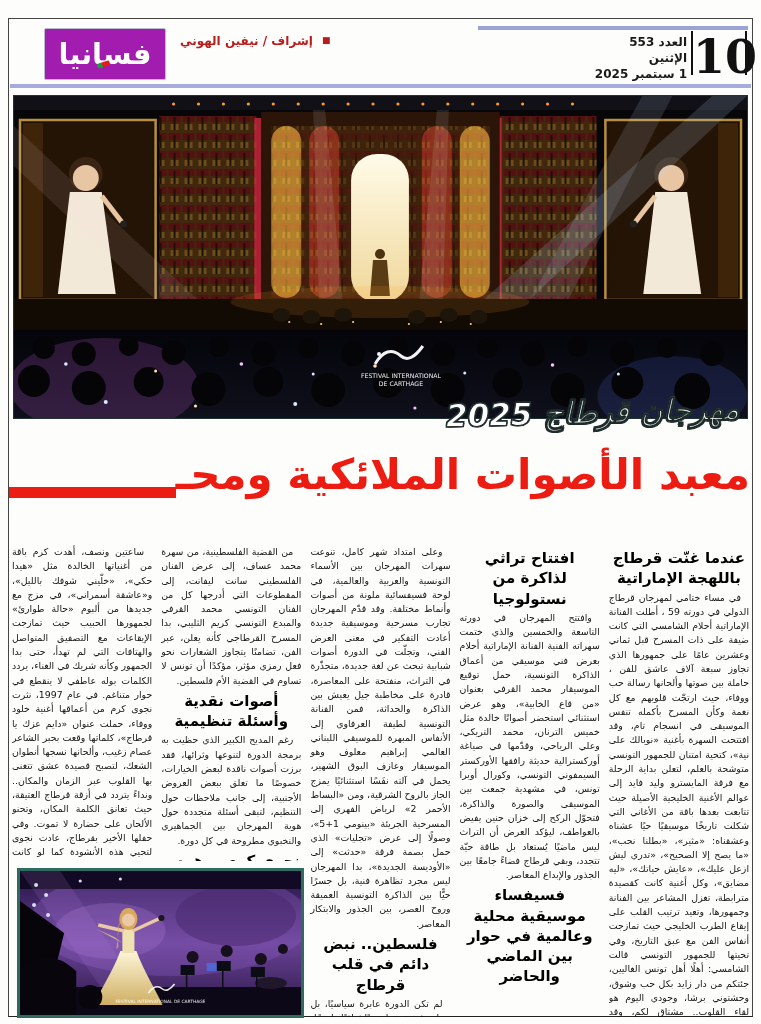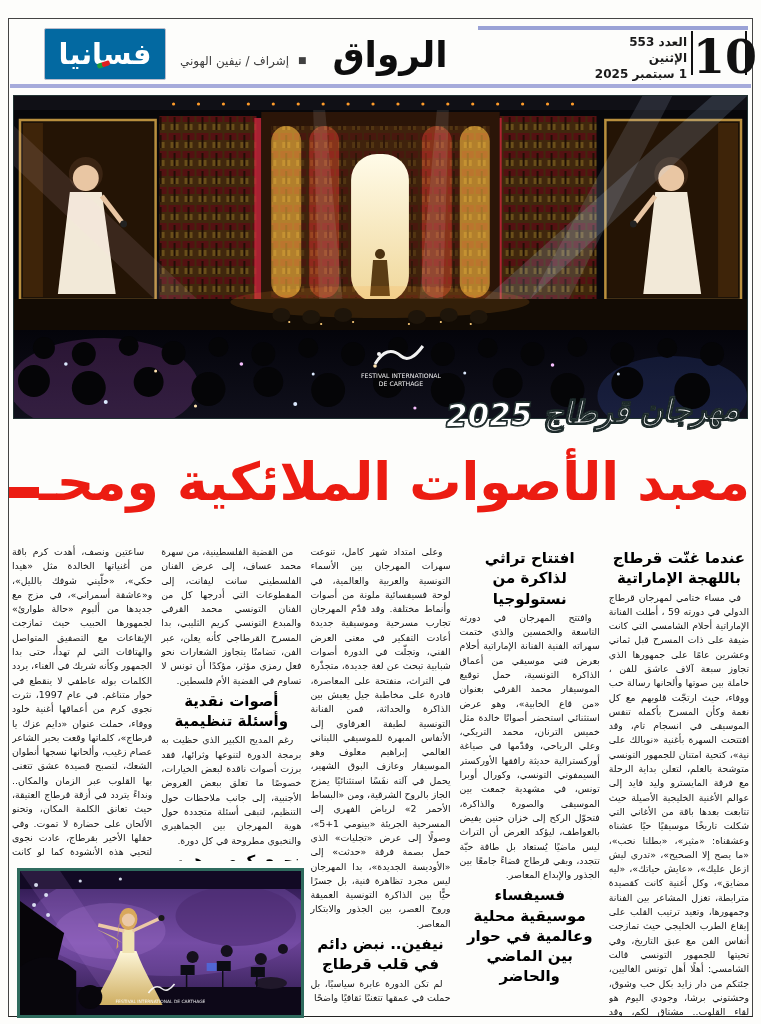--- a/index.html
+++ b/index.html
@@ -12,41 +12,41 @@
   .rule-top{position:absolute;top:26px;right:13px;width:270px;height:4px;background:#9aa2d6;}
   .rule-bottom{position:absolute;top:84px;left:10px;right:10px;height:4px;background:#a6abdb;}
   .pagenum{position:absolute;top:31px;right:14px;width:52px;height:44px;
            border-left:2px solid #111;border-right:2px solid #111;
            font-family:"DejaVu Serif",serif;font-weight:bold;font-size:46px;line-height:52px;
            text-align:center;color:#111;}
   .issue-info{position:absolute;top:35px;right:74px;width:115px;direction:rtl;text-align:right;
               font-size:12px;font-weight:bold;color:#1a1a1a;line-height:1.32;}
   .section-title{position:absolute;top:34px;left:280px;width:220px;margin:0;text-align:center;
                  font-size:36px;font-weight:900;color:#0d0d0d;letter-spacing:-1px;}
-  .supervision{position:absolute;top:54px;left:180px;direction:rtl;font-size:12px;font-weight:normal;color:#404040;}
+  .supervision{position:absolute;top:34px;left:180px;direction:rtl;font-size:12px;font-weight:bold;color:#b91c1c;}
   .supervision .bullet{font-size:9px;vertical-align:2px;margin-left:5px;}
-  .logo{position:absolute;top:28px;left:44px;width:120px;height:50px;background:#0369a1;
+  .logo{position:absolute;top:28px;left:44px;width:120px;height:50px;background:#a21caf;
         border:1px solid #b9bccc;border-radius:2px;display:flex;align-items:center;justify-content:center;
         color:#fff;font-size:29px;font-weight:bold;direction:rtl;}
   .logo-accent{position:absolute;left:52px;bottom:12px;width:13px;height:5px;border-radius:2px;
                background:linear-gradient(90deg,#1e9e3a 0 40%,#e02020 40% 100%);transform:rotate(-18deg);}
 
   
   .photo-top{position:absolute;top:95px;left:13px;right:13px;height:322px;background:#000;
              border:1px solid #233;overflow:hidden;}
   .photo-top svg{display:block;width:100%;height:100%;}
   .banner{position:absolute;top:394px;right:22px;z-index:5;direction:rtl;
           font-size:31px;font-weight:bold;color:#fff;font-style:italic;transform:rotate(-1.5deg);
           -webkit-text-stroke:1px #1d2a2a;
           text-shadow:1px 1px 0 #1d2a2a,-1px -1px 0 #1d2a2a,1px -1px 0 #1d2a2a,-1px 1px 0 #1d2a2a;}
 
   
   .headline-row{position:absolute;top:445px;left:9px;right:11px;height:88px;display:flex;
                 direction:rtl;align-items:flex-start;}
-  .headline-text{font-size:52px;font-weight:900;color:#ec1c12;line-height:1.45;white-space:nowrap;
+  .headline-text{font-size:42px;font-weight:900;color:#ec1c12;line-height:1.45;white-space:nowrap;
                  letter-spacing:-1px;}
   .headline-bar{flex:1;height:11px;background:#ec1c12;margin-top:42px;min-width:20px;}
 
   
   .article{position:absolute;top:545px;left:12px;right:12px;height:472px;display:flex;gap:9px;
            direction:rtl;}
   .col{flex:1;min-width:0;font-size:9.4px;line-height:1.52;text-align:justify;color:#141414;
        overflow:hidden;}
   .col p{margin:0 0 2px;text-indent:8px;}
   .col h4.subhead{margin:3px 0 2px;font-size:15px;font-weight:bold;text-align:center;
@@ -64,21 +64,20 @@
 <div class="page">
   <div class="frame"></div>
 
   <div class="rule-top"></div>
   <div class="pagenum">10</div>
   <div class="issue-info">
     <div>العدد 553</div>
     <div>الإثنين</div>
     <div>1 سبتمبر 2025</div>
   </div>
-  <h1 class="section-title">الرواق</h1>
   <div class="supervision">
     <span class="bullet">■</span>
     <span>إشراف / نيفين الهوني</span>
   </div>
   <div class="logo">
     <span>فسانيا</span>
     <span class="logo-accent"></span>
   </div>
   <div class="rule-bottom"></div>
 
@@ -260,21 +259,21 @@
         <h4 class="subhead">عندما غنّت قرطاج باللهجة الإماراتية</h4>
         <p>في مساء ختامي لمهرجان قرطاج الدولي في دورته 59 ، أطلت الفنانة الإماراتية أحلام الشامسي التي كانت ضيفة على ذات المسرح قبل ثماني وعشرين عامًا على جمهورها الذي تجاوز سبعة آلاف عاشق للفن ، حاملة بين صوتها وألحانها رسالة حب ووفاء، حيث ارتجّت قلوبهم مع كل نغمة وكأن المسرح بأكمله تنفس الموسيقى في انسجام تام، وقد افتتحت السهرة بأغنية «نوبالك على نية»، كتحية امتنان للجمهور التونسي متوشحة بالعلم، لتعلن بداية الرحلة مع فرقة المايسترو وليد فايد إلى عوالم الأغنية الخليجية الأصيلة حيث تتابعت بعدها باقة من الأغاني التي شكلت تاريخًا موسيقيًا حيًا عشناه وعشقناه: «مثير»، «بطلنا نحب»، «ما يصح إلا الصحيح»، «تدري ليش ازعل عليك»، «عايش حياتك»، «ليه مضايق»، وكل أغنية كانت كقصيدة مترابطة، تغزل المشاعر بين الفنانة وجمهورها، وتعيد ترتيب القلب على إيقاع الطرب الخليجي حيث تمازجت أنفاس الفن مع عبق التاريخ، وفي تحيتها للجمهور التونسي قالت الشامسي: أهلًا أهل تونس الغاليين، جئتكم من دار زايد بكل حب وشوق، وحشتوني برشا، وجودي اليوم هو لقاء القلوب.. مشتاق لكم، وقد تفاعل الجمهور معها بحفاوة بالغة حيث ردّدوا الزغاريد التونسية، تعبيرًا عن فرحتهم بعودتها. كما أنها قدّمت أغنية تونسية تراثية سبق أن قدمتها على مسرح قرطاج سابقًا حملت عنوان «ع المقيال تغني» تكريمًا لهم، ما أضفى على الحفل طابعًا خاصًا ومؤثرًا. وفي لحظةٍ عفوية شاركها طفل صغير يُعد من أصغر معجبيها في الحفل، الغناء على المسرح وكتبت أحلام عبر صفحتها الرسمية</p>
       </div>
       <div class="col">
         <h4 class="subhead">افتتاح تراثي لذاكرة من نستولوجيا</h4>
         <p>وافتتح المهرجان في دورته التاسعة والخمسين والذي ختمت سهراته الفنية الفنانة الإماراتية أحلام بعرض فني موسيقي من أعماق الذاكرة التونسية، حمل توقيع الموسيقار محمد القرفي بعنوان «من قاع الخابية»، وهو عرض استثنائي استحضر أصواتًا خالدة مثل خميس الترنان، محمد التريكي، وعلي الرياحي، وقدّمها في صياغة أوركسترالية حديثة رافقها الأوركستر السيمفوني التونسي، وكورال أوبرا تونس، في مشهدية جمعت بين الموسيقى والصورة والذاكرة، فتحوّل الركح إلى خزان حنين يفيض بالعواطف، ليؤكد العرض أن التراث ليس ماضيًا يُستعاد بل طاقة حيّة تتجدد، وبقي قرطاج فضاءً جامعًا بين الجذور والإبداع المعاصر.</p>
         <h4 class="subhead">فسيفساء موسيقية محلية وعالمية في حوار بين الماضي والحاضر</h4>
       </div>
       <div class="col">
         <p>وعلى امتداد شهر كامل، تنوعت سهرات المهرجان بين الأسماء التونسية والعربية والعالمية، في لوحة فسيفسائية ملونة من أصوات وأنماط مختلفة. وقد قدّم المهرجان تجارب مسرحية وموسيقية جديدة أعادت التفكير في معنى العرض الفني، وتجلّت في الدورة أصوات شبابية تبحث عن لغة جديدة، متجذّرة في التراث، منفتحة على المعاصرة، قادرة على مخاطبة جيل يعيش بين الذاكرة والحداثة، فمن الفنانة التونسية لطيفة العرفاوي إلى الأنفاس المبهرة للموسيقي اللبناني العالمي إبراهيم معلوف وهو الموسيقار وعازف البوق الشهير، يحمل في آلته نفَسًا استثنائيًا يمزج الجاز بالروح الشرقية، ومن «البساط الأحمر 2» لرياض الفهري إلى المسرحية الجريئة «بينومي 1+5»، وصولًا إلى عرض «تجليات» الذي حمل بصمة فرقة «حدثت» إلى «الأوديسة الجديدة»، بدا المهرجان ليس مجرد تظاهرة فنية، بل جسرًا حيًّا بين الذاكرة التونسية العميقة وروح العصر، بين الجذور والابتكار المعاصر.</p>
-        <h4 class="subhead">نيفين.. نبض دائم في قلب قرطاج</h4>
+        <h4 class="subhead">فلسطين.. نبض دائم في قلب قرطاج</h4>
         <p>لم تكن الدورة عابرة سياسيًا، بل حملت في عمقها تتغنىًا ثقافيًا واضحًا</p>
       </div>
       <div class="col short">
         <p>من القضية الفلسطينية، من سهرة محمد عساف، إلى عرض الفنان الفلسطيني سانت ليفانت، إلى المقطوعات التي أدرجها كل من الفنان التونسي محمد القرفي والمبدع التونسي كريم الثليبي، بدا المسرح القرطاجي كأنه يعلن، عبر الفن، تضامنًا يتجاوز الشعارات نحو فعل رمزي مؤثر، مؤكدًا أن تونس لا تساوم في القضية الأم فلسطين.</p>
         <h4 class="subhead">أصوات نقدية وأسئلة تنظيمية</h4>
         <p>رغم المديح الكبير الذي حظيت به برمجة الدورة لتنوعها وثرائها، فقد برزت أصوات ناقدة لبعض الخيارات، خصوصًا ما تعلق ببعض العروض الأجنبية، إلى جانب ملاحظات حول التنظيم، لتبقى أسئلة متجددة حول هوية المهرجان بين الجماهيري والنخبوي مطروحة في كل دورة.</p>
         <h4 class="subhead">نجوى كرم .. همس الليل على شفاه قرطاج</h4>
       </div>
       <div class="col short">
         <p>ساعتين ونصف، أهدت كرم باقة من أغنياتها الخالدة مثل «هيدا حكي»، «خلّيني شوفك بالليل»، و«عاشقة أسمراني»، في مزج مع جديدها من ألبوم «حالة طوارئ» لجمهورها الحبيب حيث تمازجت الإيقاعات مع التصفيق المتواصل والهتافات التي لم تهدأ، حتى بدا الجمهور وكأنه شريك في الغناء، يردد الكلمات بوله عاطفي لا ينقطع في حوار متناغم. في عام 1997، نثرت نجوى كرم من أعماقها أغنية خلود ووفاء، حملت عنوان «دايم عزك يا قرطاج»، كلماتها وقعت بحبر الشاعر عصام زغيب، وألحانها نسجها أنطوان الشعك، لتصبح قصيدة عشق تتغنى بها القلوب عبر الزمان والمكان.. ونداءً يتردد في أزقة قرطاج العتيقة، حيث تعانق الكلمة المكان، وتحنو الألحان على حضارة لا تموت. وفي حفلها الأخير بقرطاج، عادت نجوى لتحيي هذه الأنشودة كما لو كانت شعلة لا تنطفئ، فاشتعل المسرح بوهج التفاعل.</p>

